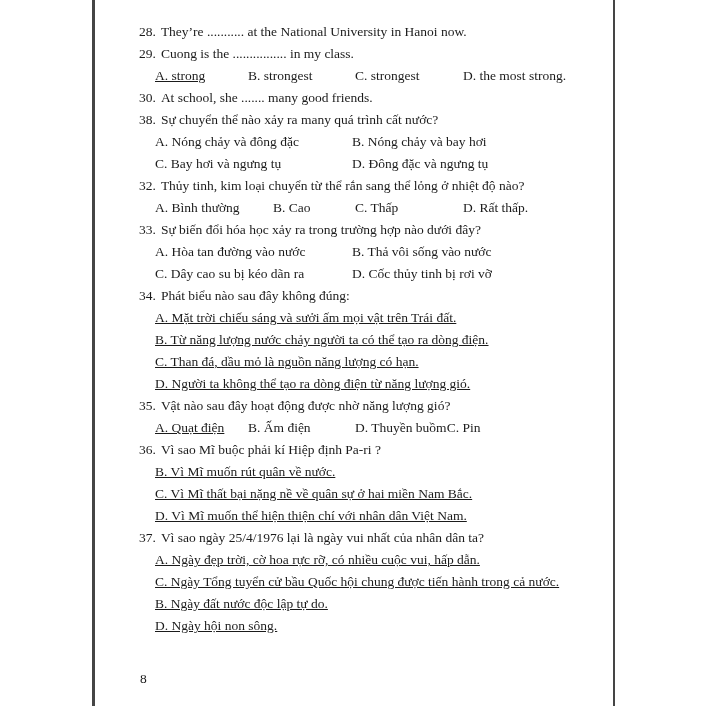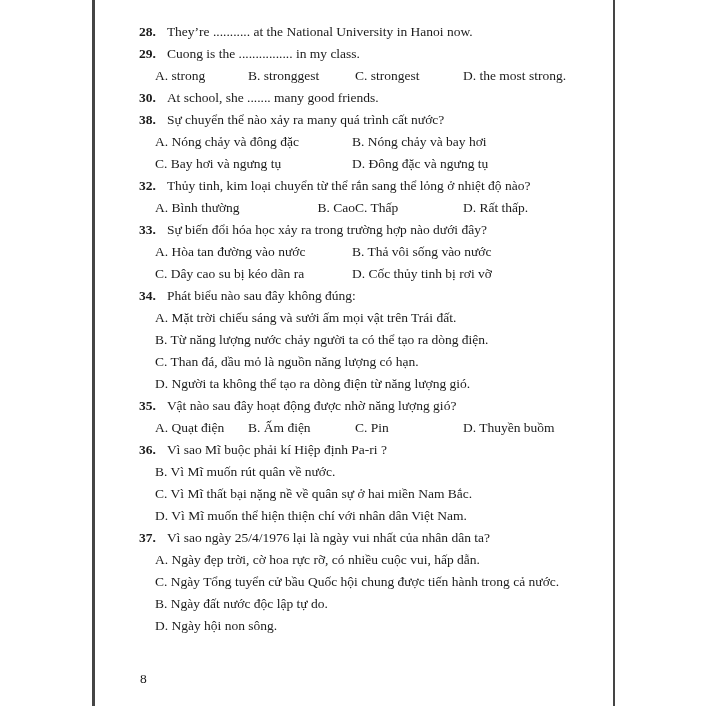--- a/index.html
+++ b/index.html
@@ -30,35 +30,35 @@
     top: 21px;
     width: 452px;
     font-size: 13.5px;
   }
   .line {
     height: 22px;
     line-height: 22px;
     white-space: nowrap;
   }
   .qnum {
-    font-weight: bold;
-    margin-right: 11px;
+    font-weight: normal;
+    margin-right: 5px;
   }
   .opts {
     padding-left: 16px;
     display: flex;
   }
   .opt { display: inline-block; }
-  .c1  { width: 93px;  }
+  .c1  { width: 93px; text-decoration: underline;  }
   .c2  { width: 107px; }
   .c3  { width: 108px; }
   .c32a { width: 118px; }
-  .c32b { width: 82px; text-align: right;  }
+  .c32b { width: 82px;  }
   .w2  { width: 197px; }
-  .opt-line { padding-left: 16px; }
+  .opt-line { padding-left: 16px; text-decoration: underline; }
 
   .footer {
     position: absolute;
     left: 140px;
     top: 668px;
     font-size: 13.5px;
     line-height: 22px;
   }
 </style>
 </head>
@@ -71,21 +71,21 @@
 
   <div class="line q">
     <span class="qnum">28.</span><span class="qtext">They’re ........... at the National University in Hanoi now.</span>
   </div>
 
   <div class="line q">
     <span class="qnum">29.</span><span class="qtext">Cuong is the ................ in my class.</span>
   </div>
   <div class="line opts">
     <span class="opt c1">A. strong</span>
-    <span class="opt c2">B. stronggest</span>
+    <span class="opt c2">B. strongest</span>
     <span class="opt c3">C. strongest</span>
     <span class="opt">D. the most strong.</span>
   </div>
 
   <div class="line q">
     <span class="qnum">30.</span><span class="qtext">At school, she ....... many good friends.</span>
   </div>
 
   <div class="line q">
     <span class="qnum">38.</span><span class="qtext">Sự chuyển thể nào xảy ra many quá trình cất nước?</span>
@@ -128,22 +128,22 @@
   <div class="line opt-line">B. Từ năng lượng nước chảy người ta có thể tạo ra dòng điện.</div>
   <div class="line opt-line">C. Than đá, dầu mỏ là nguồn năng lượng có hạn.</div>
   <div class="line opt-line">D. Người ta không thể tạo ra dòng điện từ năng lượng gió.</div>
 
   <div class="line q">
     <span class="qnum">35.</span><span class="qtext">Vật nào sau đây hoạt động được nhờ năng lượng gió?</span>
   </div>
   <div class="line opts">
     <span class="opt c1">A. Quạt điện</span>
     <span class="opt c2">B. Ấm điện</span>
+    <span class="opt">D. Thuyền buồm</span>
     <span class="opt c3">C. Pin</span>
-    <span class="opt">D. Thuyền buồm</span>
   </div>
 
   <div class="line q">
     <span class="qnum">36.</span><span class="qtext">Vì sao Mĩ buộc phải kí Hiệp định Pa-ri ?</span>
   </div>
   <div class="line opt-line">B. Vì Mĩ muốn rút quân về nước.</div>
   <div class="line opt-line">C. Vì Mĩ thất bại nặng nề về quân sự ở hai miền Nam Bắc.</div>
   <div class="line opt-line">D. Vì Mĩ muốn thể hiện thiện chí với nhân dân Việt Nam.</div>
 
   <div class="line q">

